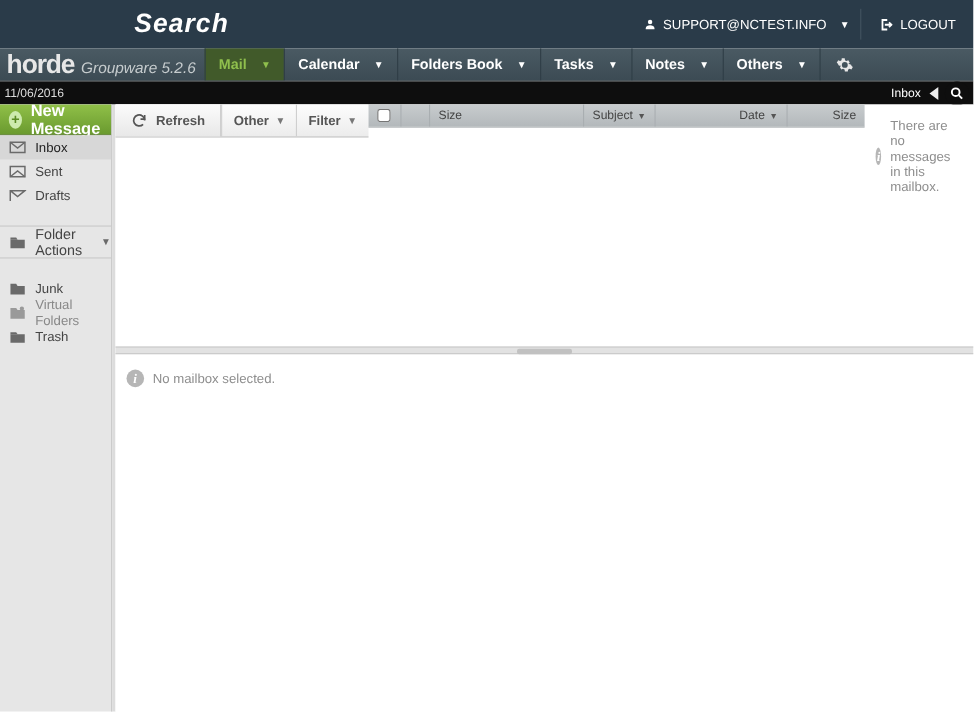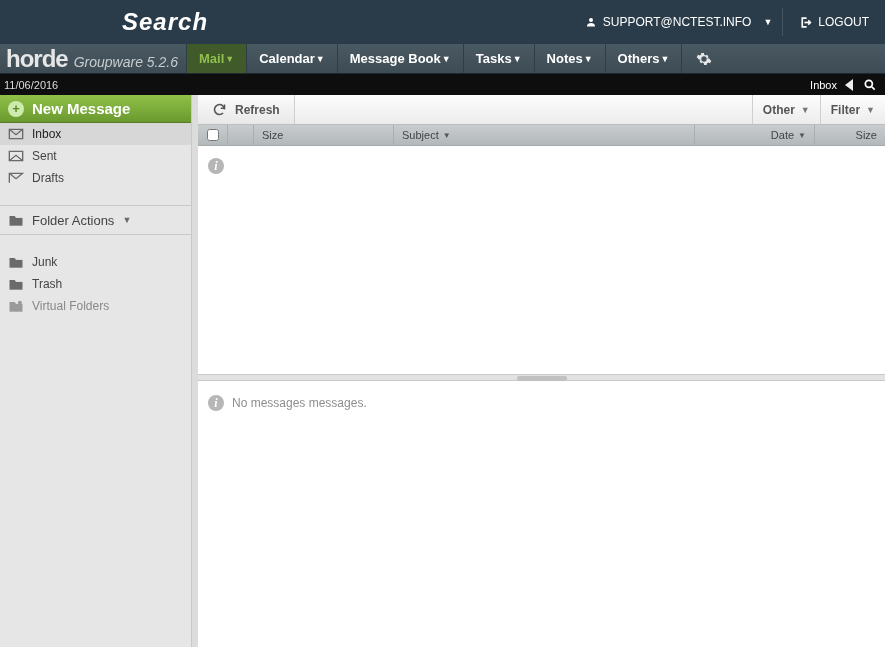--- a/index.html
+++ b/index.html
@@ -10,21 +10,21 @@
   .topbar-spacer { flex: 1; }
   .topbar-user { display: flex; align-items: center; gap: 6px; padding: 0 10px; font-size: 12px; }
   .topbar-caret { font-size: 9px; margin-left: 6px; }
   .topbar-logout { display: flex; align-items: center; gap: 6px; padding: 0 16px; font-size: 12px; }
   .divider-v { width: 1px; height: 28px; background: #435460; }
   
   .navbar { height: 30px; background: linear-gradient(#4a5a63,#3c4b54); display: flex; align-items: stretch; color: #fff; border-bottom: 1px solid #1f2a30; }
   .horde-logo { display: flex; align-items: baseline; padding: 0 8px 0 6px; gap: 6px; }
   .horde-word { font-family: "Trebuchet MS", Arial, sans-serif; font-size: 24px; font-weight: bold; color: #e7e7e7; letter-spacing: -1px; line-height: 30px; }
   .horde-sub { font-size: 14px; font-style: italic; color: #c6ccce; }
-  .nav-item { display: flex; align-items: center; padding: 0 12px; font-size: 13px; font-weight: bold; color: #fff; gap: 1px; cursor: pointer; border-left: 1px solid #2f3e46; }
+  .nav-item { display: flex; align-items: center; padding: 0 12px; font-size: 13px; font-weight: bold; color: #fff; gap: 13px; cursor: pointer; border-left: 1px solid #2f3e46; }
   .nav-item.active { background: #415a2a; color: #8fbf4d; }
   .nav-caret { font-size: 9px; }
   .nav-gear { display:flex; align-items:center; padding:0 14px; border-left:1px solid #2f3e46; }
   
   .subbar { height: 21px; background: #0e0e0e; display: flex; align-items: center; color: #ddd; font-size: 11px; }
   .subbar-date { padding-left: 4px; }
   .subbar-spacer { flex: 1; }
   .subbar-link { color: #fff; padding: 0 6px; cursor: pointer; }
   .subbar-arrow { width:0; height:0; border-top:6px solid transparent; border-bottom:6px solid transparent; border-right:8px solid #eee; margin-left:2px; }
   .subbar-search { width: 173px; height: 18px; background: #eeeeee; border: none; border-radius: 3px; padding: 0 6px; font-size: 11px; font-style: italic; color: #777; }
@@ -55,21 +55,21 @@
   .col-subject { flex:1; border-right:1px solid #a9aeb1; }
   .col-date { width:120px; justify-content:flex-end; border-right:1px solid #a9aeb1; }
   .col-size { width:70px; justify-content:flex-end; }
   .sort-caret { font-size:8px; color:#555; }
   .empty-msg { display:flex; align-items:center; gap:8px; padding:12px 10px; color:#8e8e8e; font-size:12px; }
   .info-icon { width:16px; height:16px; border-radius:50%; background:#b6b6b6; color:#fff; font-weight:bold; font-style:italic; font-family:serif; text-align:center; line-height:16px; font-size:12px; }
   .hsplit { height:7px; background:#e2e2e2; border-top:1px solid #c9c9c9; border-bottom:1px solid #c9c9c9; display:flex; justify-content:center; }
   .hsplit-handle { width:50px; height:5px; margin-top:1px; background:#c1c1c1; border-radius:2px; }
   .preview { flex:1; }
   .preview .empty-msg { padding:14px 10px; }
-  .upper-pane { height: 279px; display:flex; flex-direction:column; }
+  .upper-pane { height: 220px; display:flex; flex-direction:row; }
   .upper-body { flex:1; overflow:auto; }
   svg { display:block; }
   input.chk { width:12px; height:12px; }
 </style>
 </head>
 <body>
 
 <div class="topbar">
   <div class="topbar-logo">Search</div>
   <div class="topbar-spacer"></div>
@@ -103,21 +103,21 @@
   </div>
   <div class="nav-item active">
     <span>Mail</span>
     <span class="nav-caret">▼</span>
   </div>
   <div class="nav-item">
     <span>Calendar</span>
     <span class="nav-caret">▼</span>
   </div>
   <div class="nav-item">
-    <span>Message Book</span>
+    <span>Folders Book</span>
     <span class="nav-caret">▼</span>
   </div>
   <div class="nav-item">
     <span>Tasks</span>
     <span class="nav-caret">▼</span>
   </div>
   <div class="nav-item">
     <span>Notes</span>
     <span class="nav-caret">▼</span>
   </div>
@@ -196,38 +196,38 @@
 
     <div class="side-item">
       <span class="side-icon">
         <svg width="16" height="13" viewBox="0 0 24 20" fill="#6a6a6a">
             <path d="M2 6h20v12H2z"></path>
             <path d="M2 6V3h8l2 3"></path>
           </svg>
       </span>
       <span>Junk</span>
     </div>
-    <div class="side-item">
-      <span class="side-icon">
-        <svg width="16" height="13" viewBox="0 0 24 20" fill="#6a6a6a">
-            <path d="M2 6h20v12H2z"></path>
-            <path d="M2 6V3h8l2 3"></path>
-          </svg>
-      </span>
-      <span>Trash</span>
-    </div>
     <div class="side-item side-dim">
       <span class="side-icon">
         <svg width="16" height="13" viewBox="0 0 24 20" fill="#9a9a9a">
             <path d="M2 6h20v12H2z"></path>
             <path d="M2 6V3h8l2 3"></path>
             <circle cx="18" cy="4" r="3" fill="#9a9a9a"></circle>
           </svg>
       </span>
       <span>Virtual Folders</span>
+    </div>
+    <div class="side-item">
+      <span class="side-icon">
+        <svg width="16" height="13" viewBox="0 0 24 20" fill="#6a6a6a">
+            <path d="M2 6h20v12H2z"></path>
+            <path d="M2 6V3h8l2 3"></path>
+          </svg>
+      </span>
+      <span>Trash</span>
     </div>
   </div>
 
   <div class="split-gutter"></div>
 
   <div class="content">
     <div class="upper-pane">
       <div class="toolbar">
         <div class="tool-btn">
           <span>
@@ -266,28 +266,29 @@
           <span class="sort-caret">▼</span>
         </div>
         <div class="col col-size">
           <span>Size</span>
         </div>
       </div>
 
       <div class="upper-body">
         <div class="empty-msg">
           <span class="info-icon">i</span>
+          <span>There are no messages in this mailbox.</span>
         </div>
       </div>
     </div>
 
     <div class="hsplit">
       <div class="hsplit-handle"></div>
     </div>
 
     <div class="preview">
       <div class="empty-msg">
         <span class="info-icon">i</span>
-        <span>No messages messages.</span>
+        <span>No mailbox selected.</span>
       </div>
     </div>
   </div>
 </div>
 
 </body></html>

